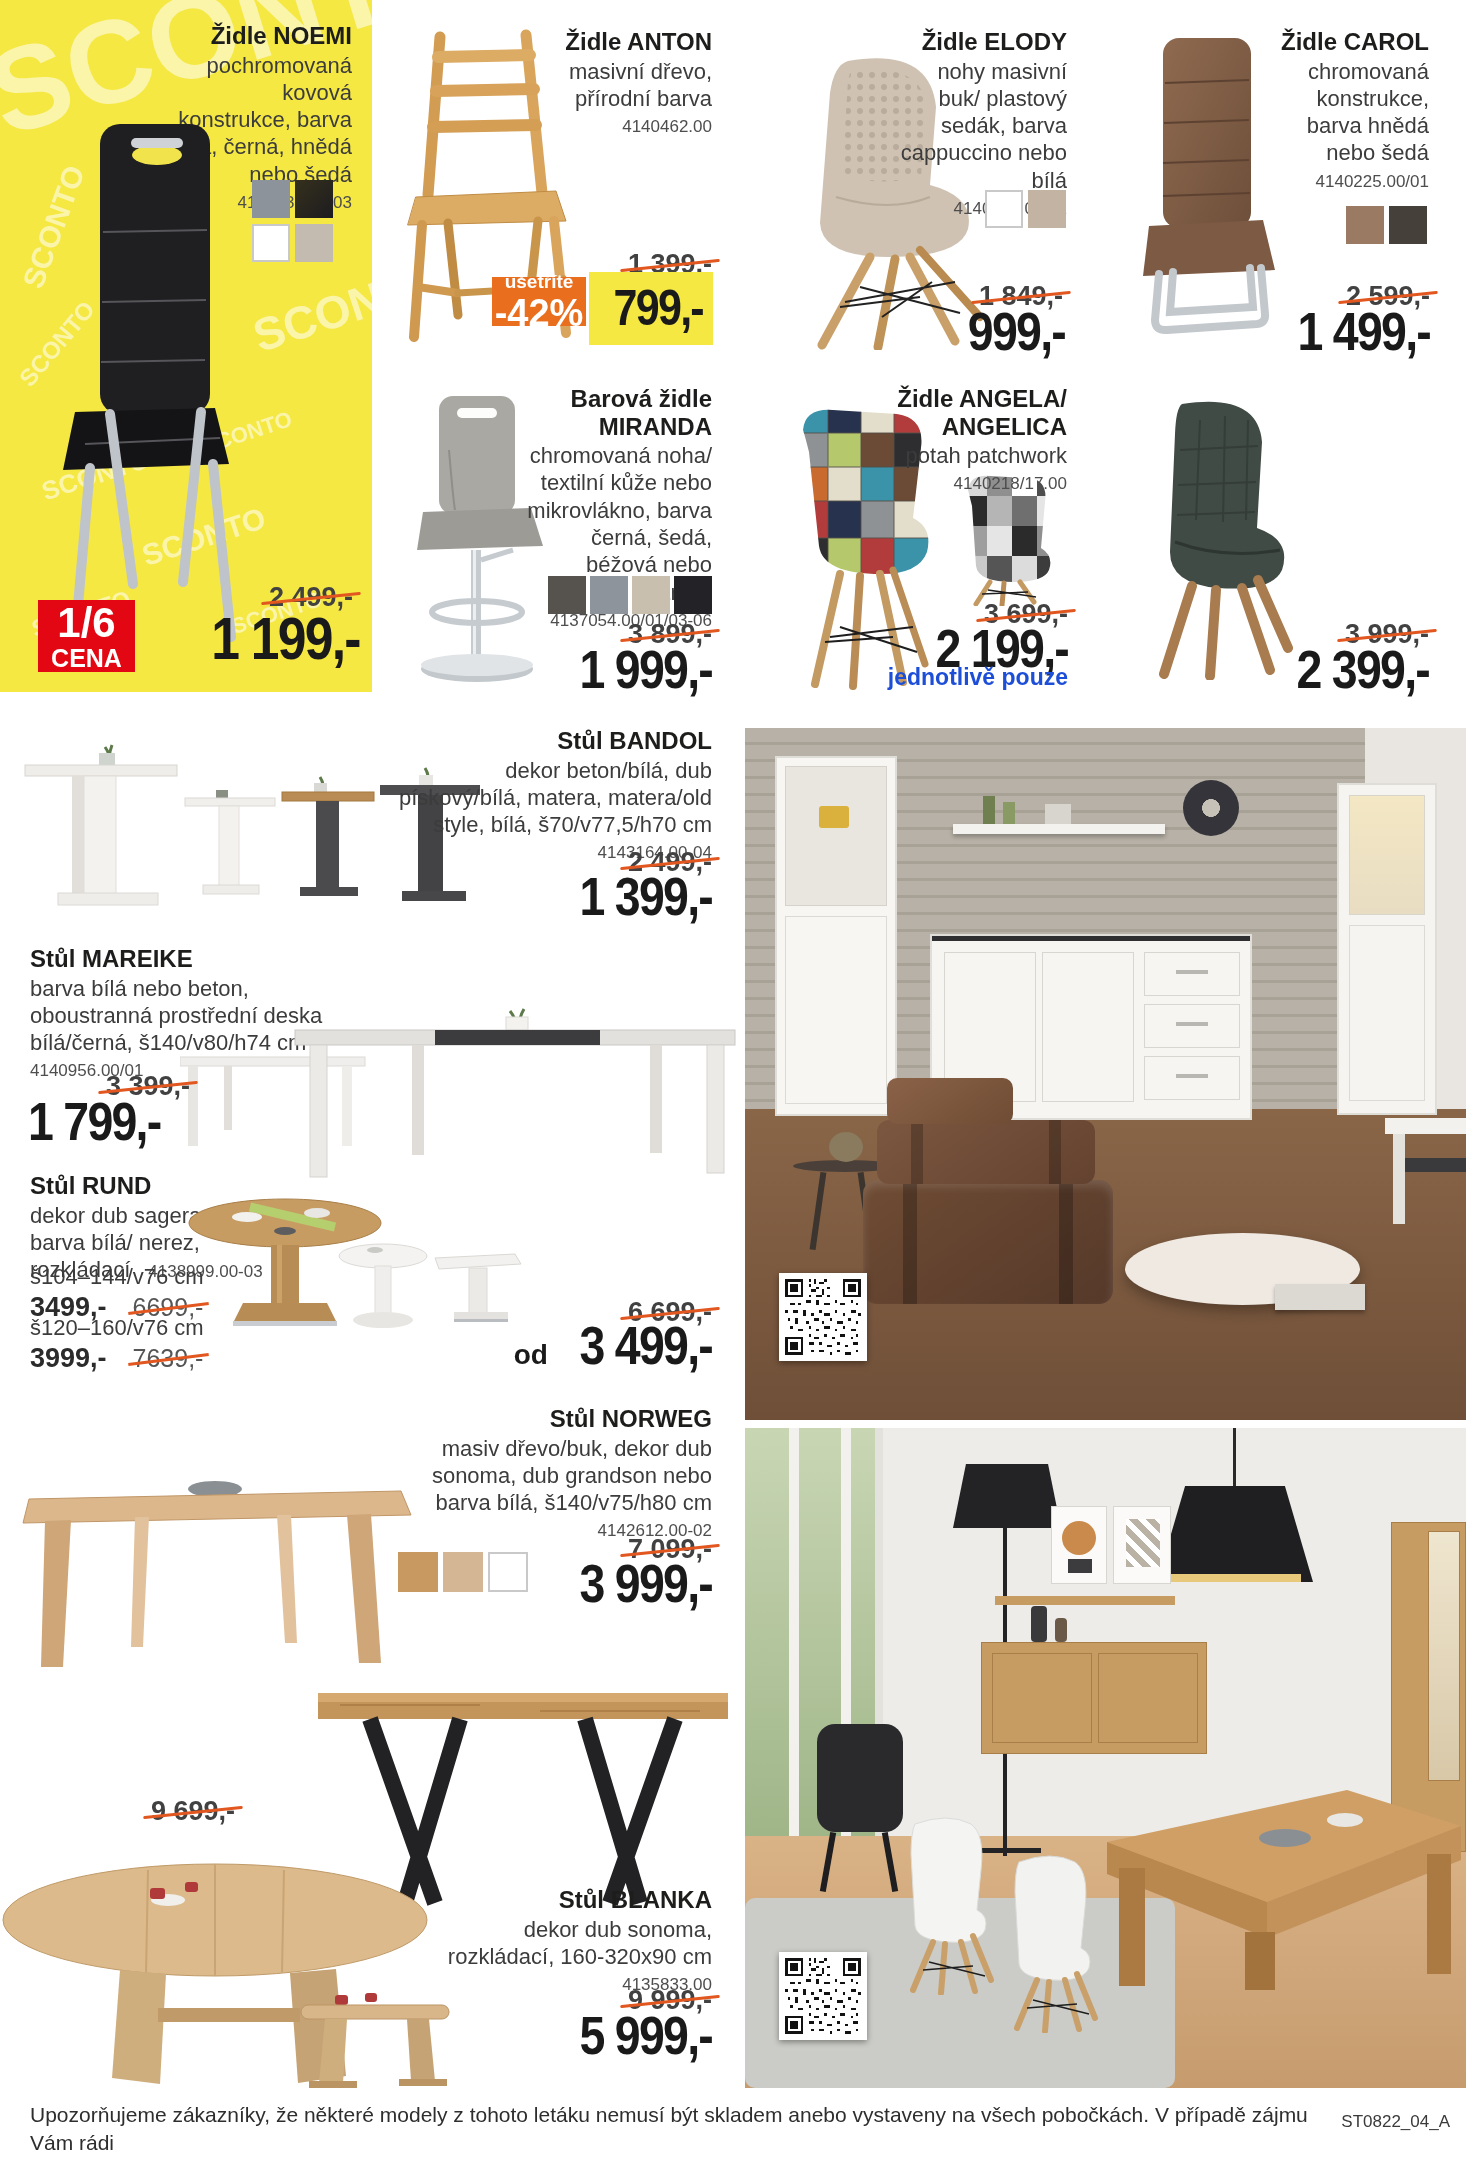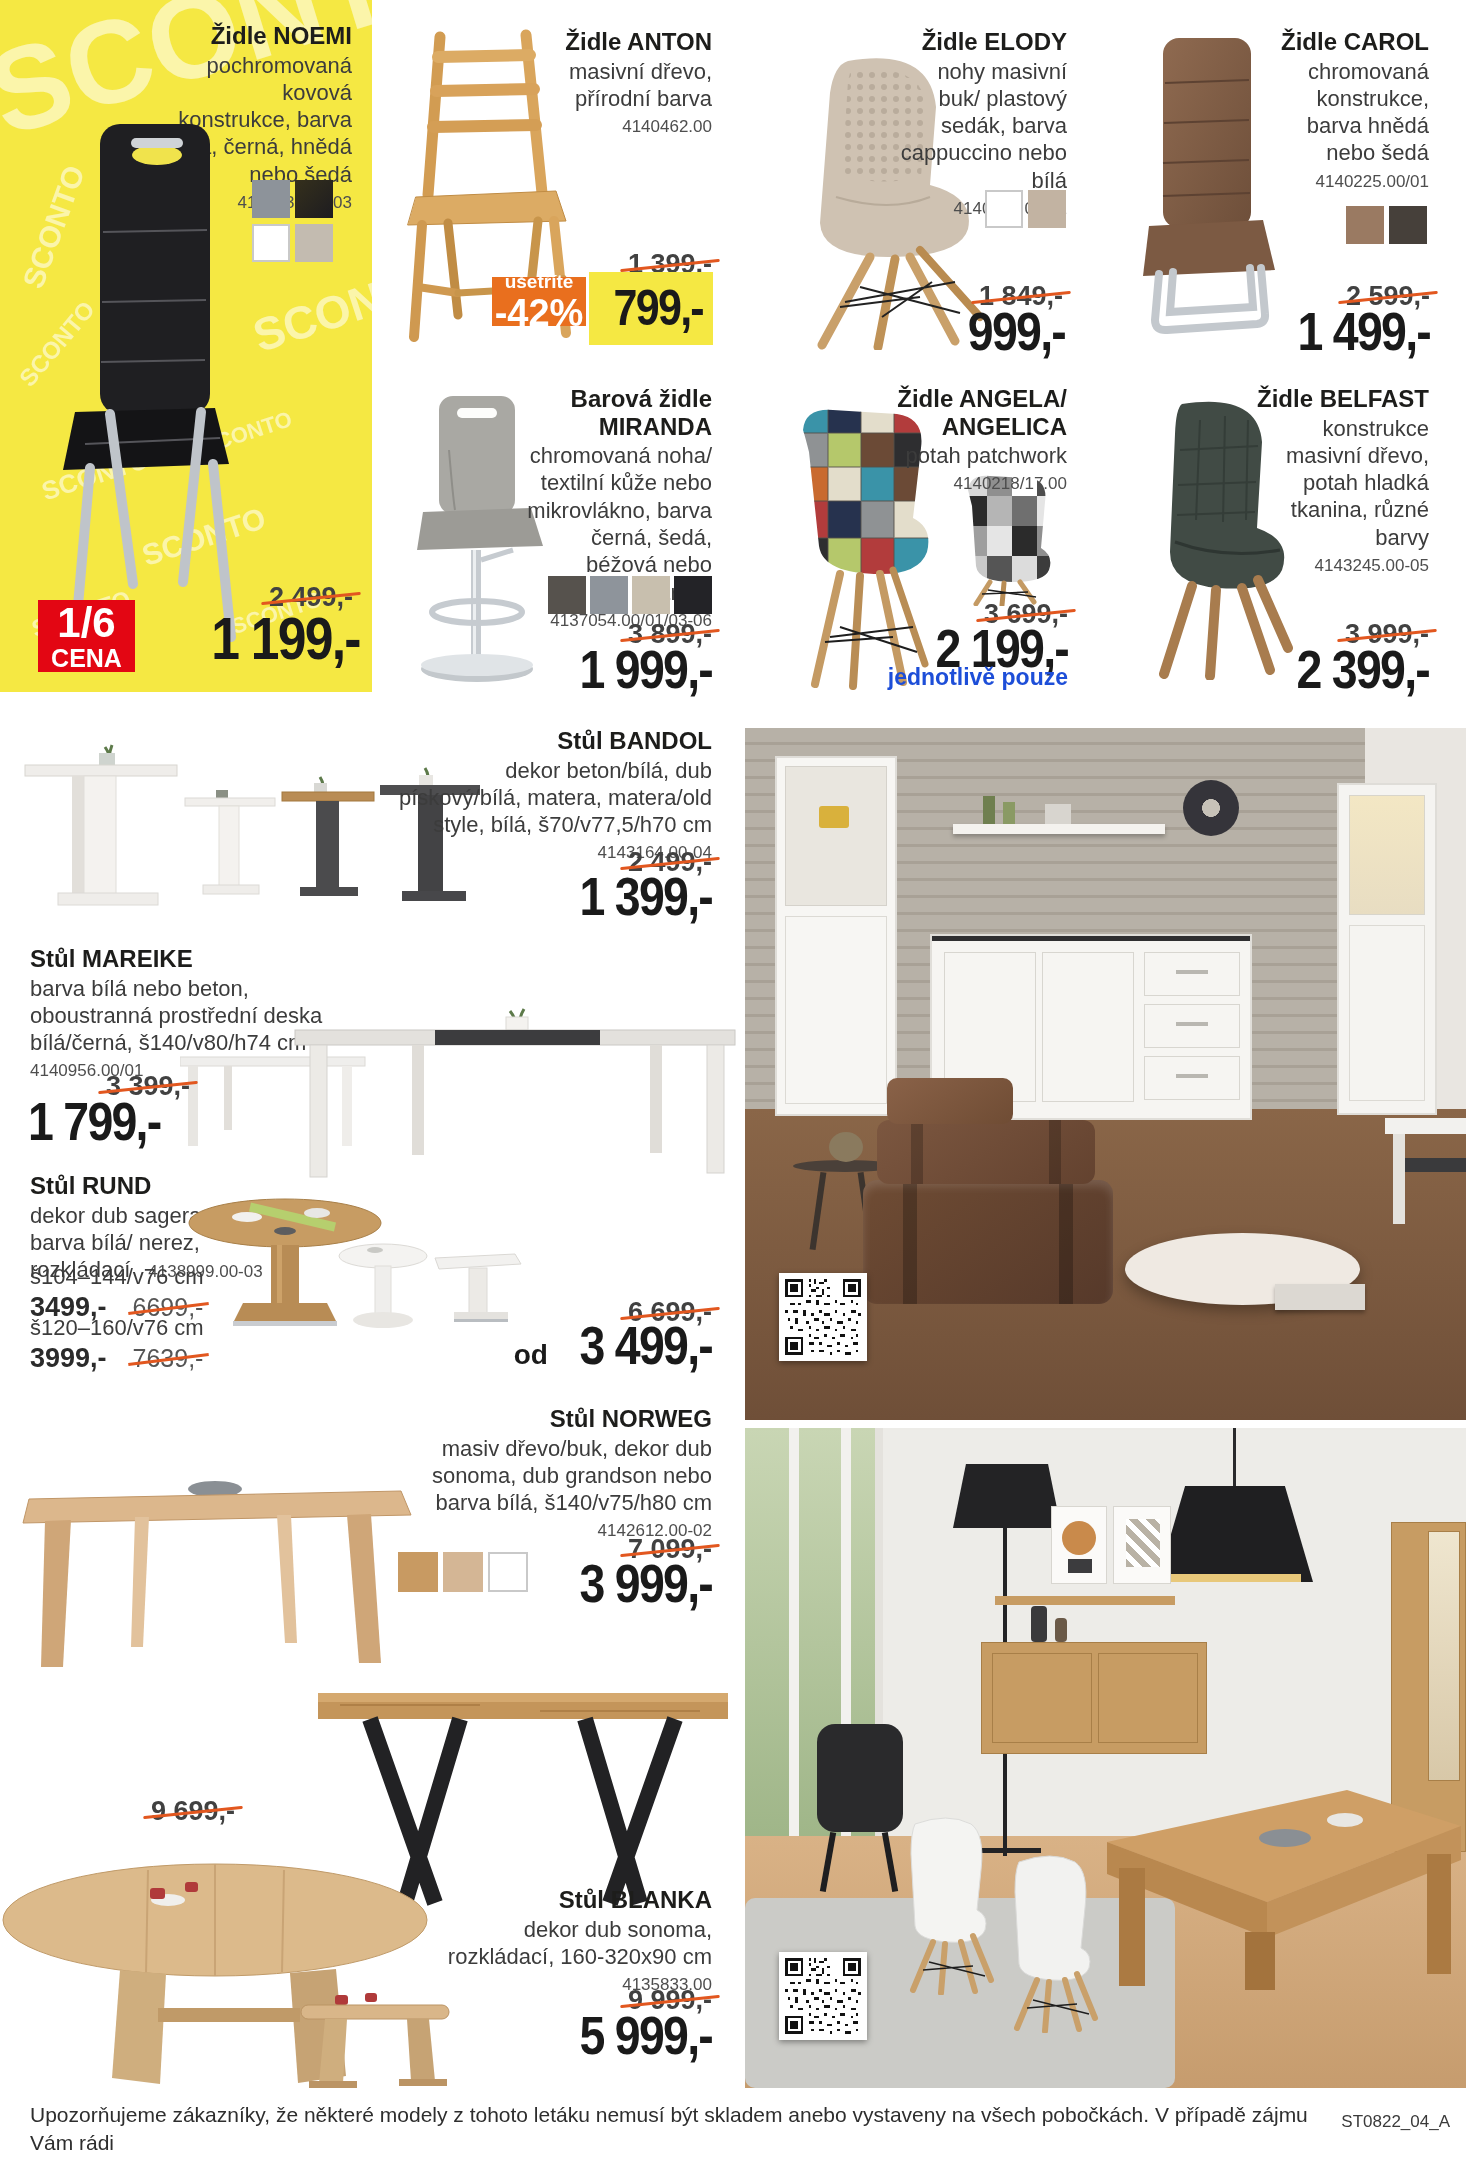--- a/index.html
+++ b/index.html
@@ -342,25 +342,20 @@
       <path d="M50 60 L128 56 M48 95 L126 92 M47 125 L125 122"></path>
     </g>
     <path d="M45 152 Q95 170 150 160" stroke="#2e3632" stroke-width="3" fill="none"></path>
     <g stroke="#a87c4e" stroke-width="10" stroke-linecap="round">
       <path d="M62 196 L34 284"></path>
         <path d="M86 200 L80 286"></path>
         <path d="M112 198 L140 280"></path>
         <path d="M128 190 L158 258"></path>
     </g>
   </svg>
-  <div class="t ra" style="left:1205px;top:385px;width:224px">
-    <div class="pname">Židle BELFAST</div>
-    <div class="pdesc" style="width:150px;margin-left:74px">konstrukce masivní dřevo, potah hladká tkanina, různé barvy</div>
-    <span class="pcode">4143245.00-05</span>
-  </div>
   <div class="t ra" style="left:1285px;top:620px;width:144px">
     <span class="old">3 999,-</span>
   </div>
   <div class="t ra" style="left:1205px;top:644px;width:224px">
     <div class="price cond">2 399,-</div>
   </div>
 
   <svg class="t" style="left:20px;top:735px" width="500" height="205" viewBox="0 0 500 205">
 
     <path d="M85 12 Q92 22 88 30 M92 10 Q88 20 90 30" stroke="#5d7a4a" stroke-width="3" fill="none"></path>

